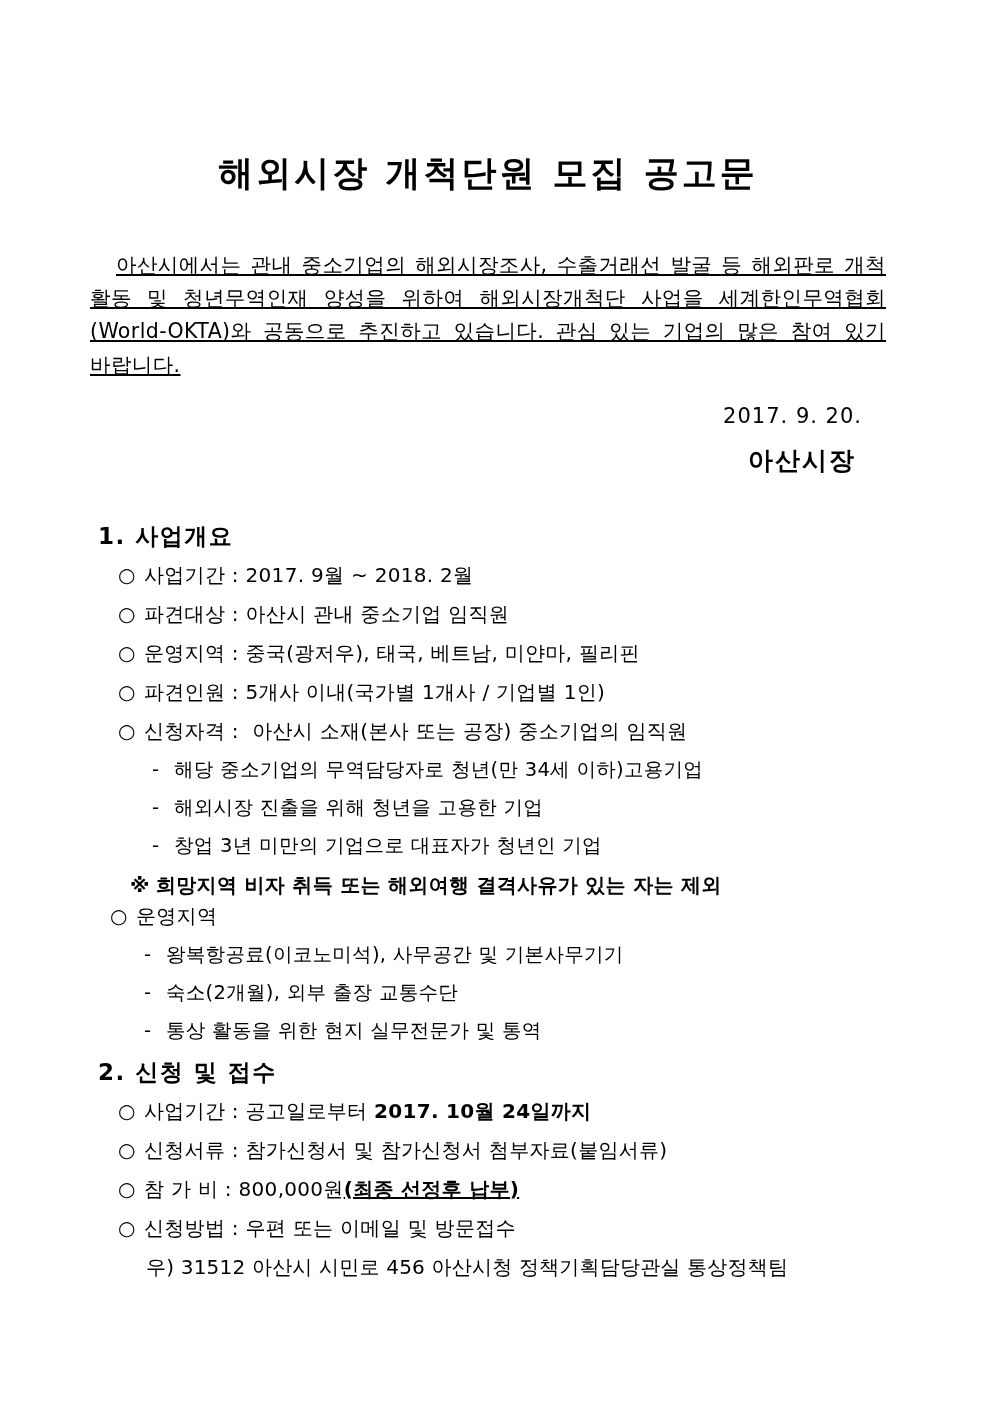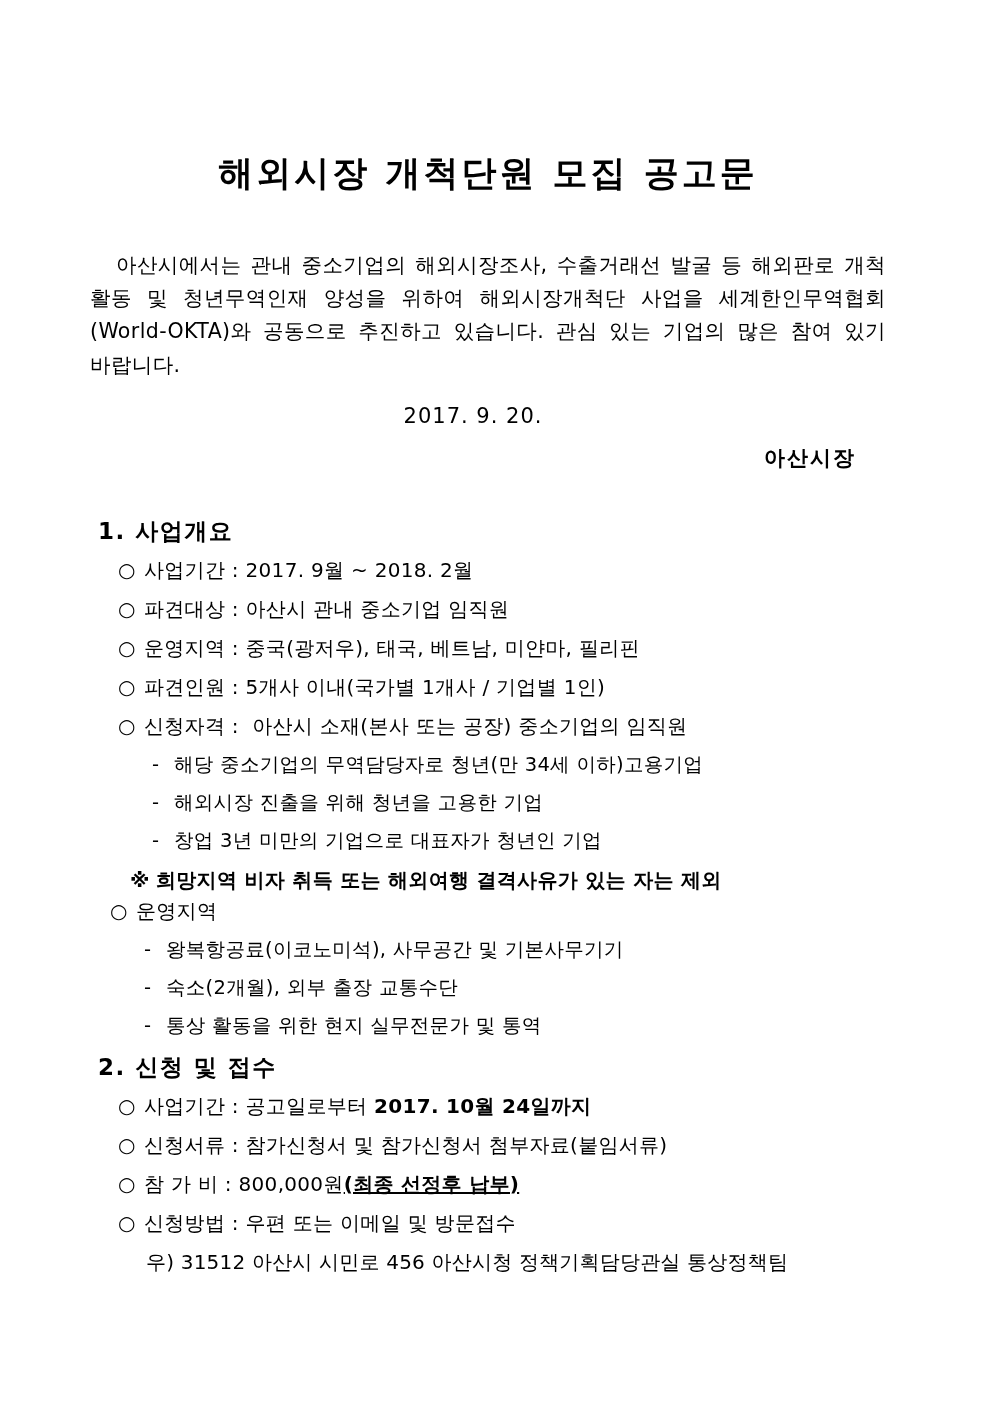--- a/index.html
+++ b/index.html
@@ -30,31 +30,32 @@
     white-space: pre;
   }
   .intro {
     font-size: 20.5px;
     line-height: 1.62;
     text-align: justify;
     text-justify: inter-character;
     letter-spacing: 0.4px;
     margin: 0 0 12px 0;
     word-break: keep-all;
+    text-decoration: underline;
   }
   .intro .indent { display: inline-block; width: 26px; }
   .date-line {
-    text-align: center;
+    text-align: right;
     font-size: 21px;
     letter-spacing: 1px;
-    margin: 22px 30px 0 0;
+    margin: 22px 24px 0 0;
   }
   .signer-line {
     text-align: right;
-    font-size: 21px;
+    font-size: 25px;
     letter-spacing: 2px;
     margin: 16px 30px 0 0;
     font-weight: bold;
   }
   .section-heading {
     font-size: 23px;
     font-weight: bold;
     letter-spacing: 1.5px;
     margin: 44px 0 10px 8px;
   }

